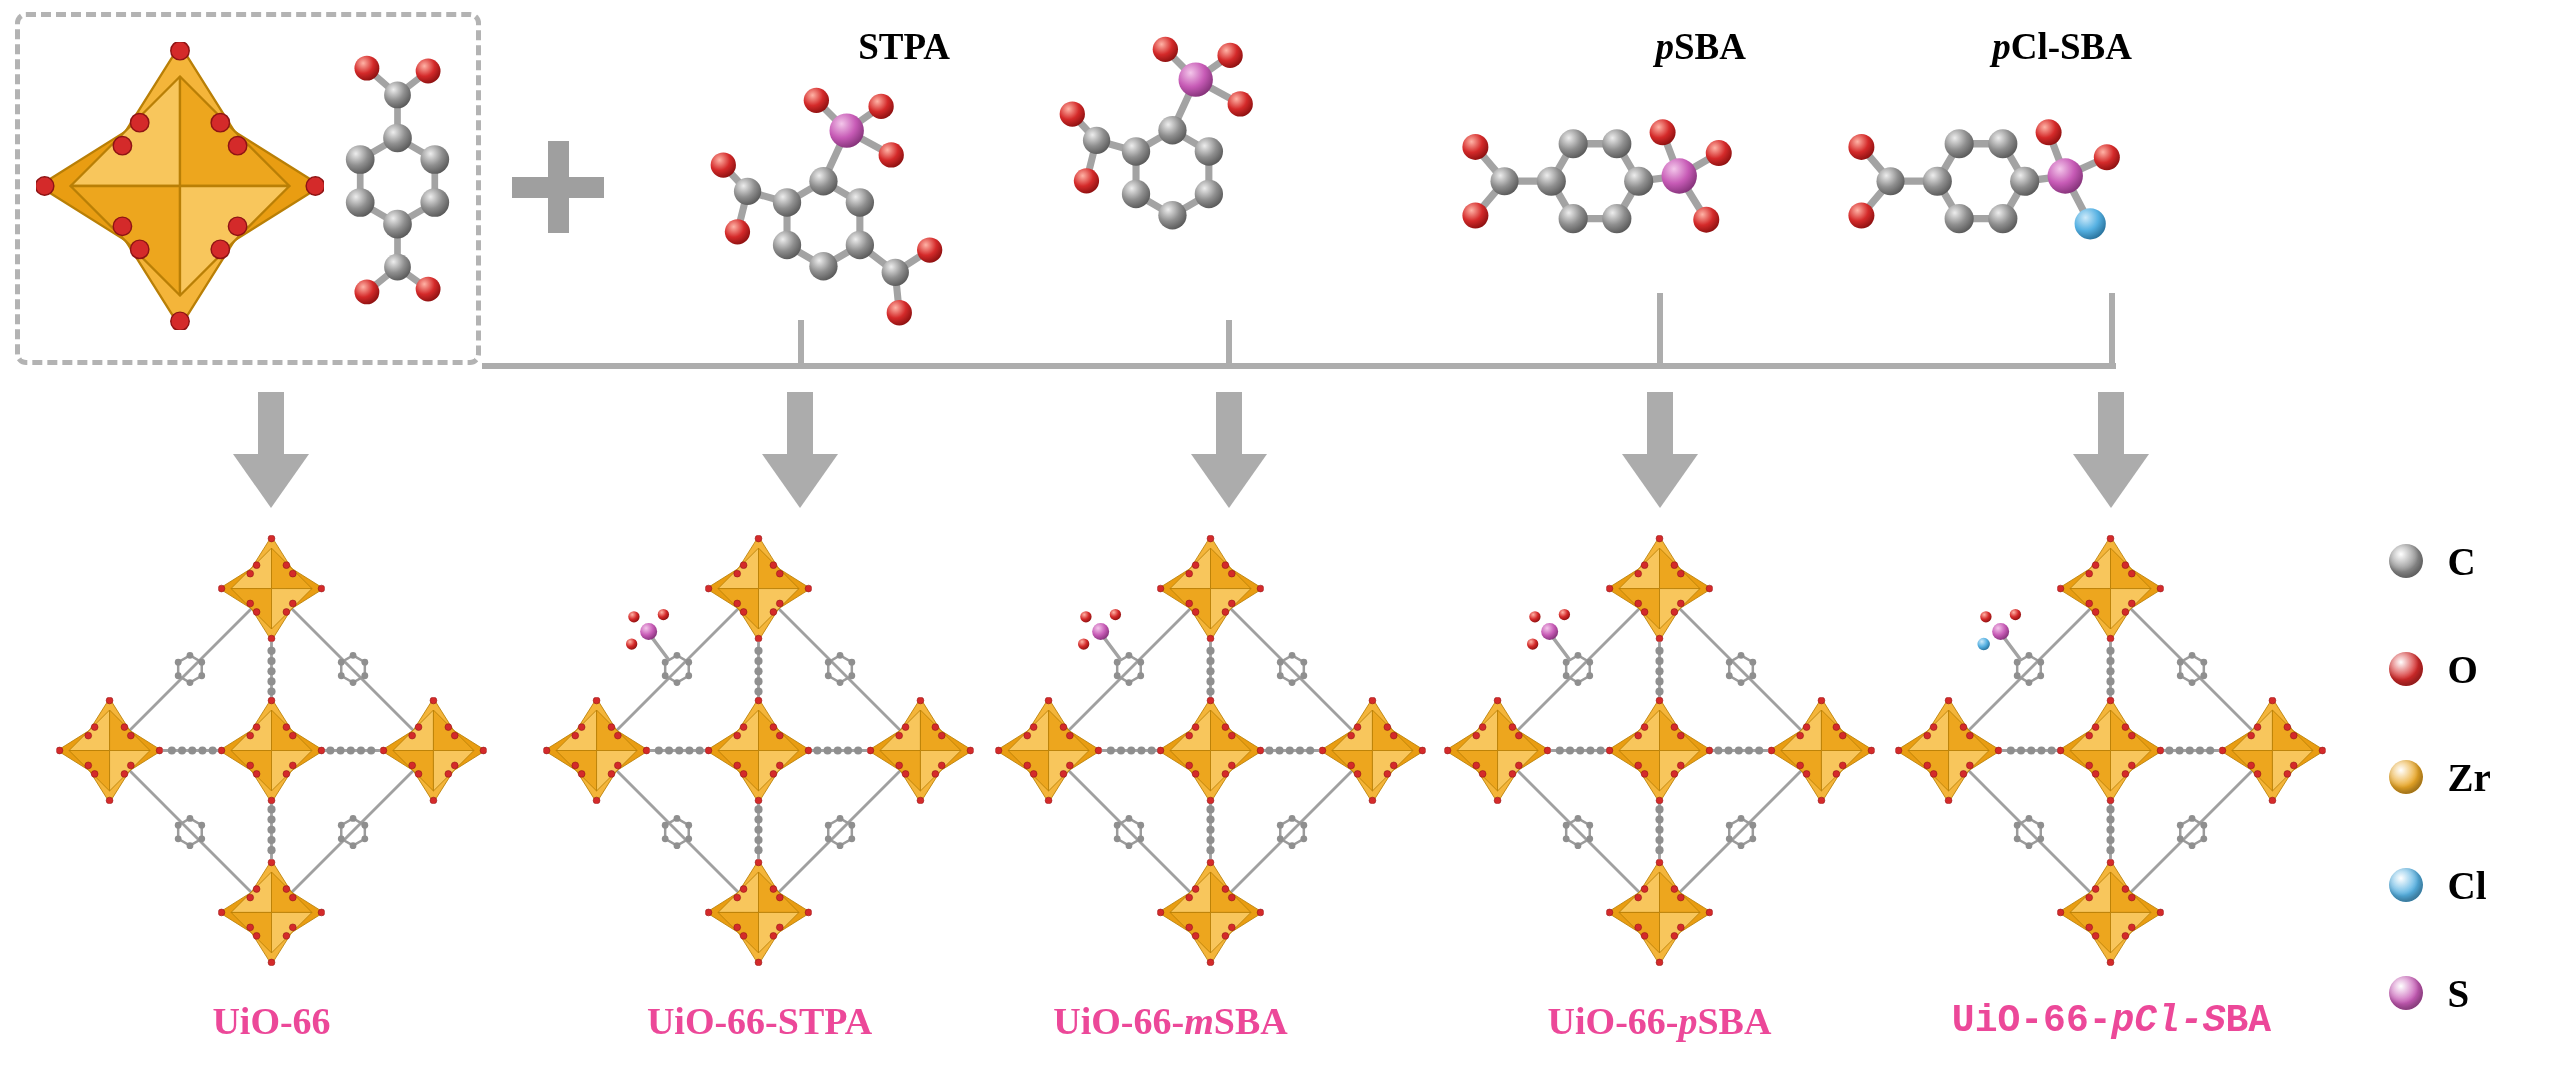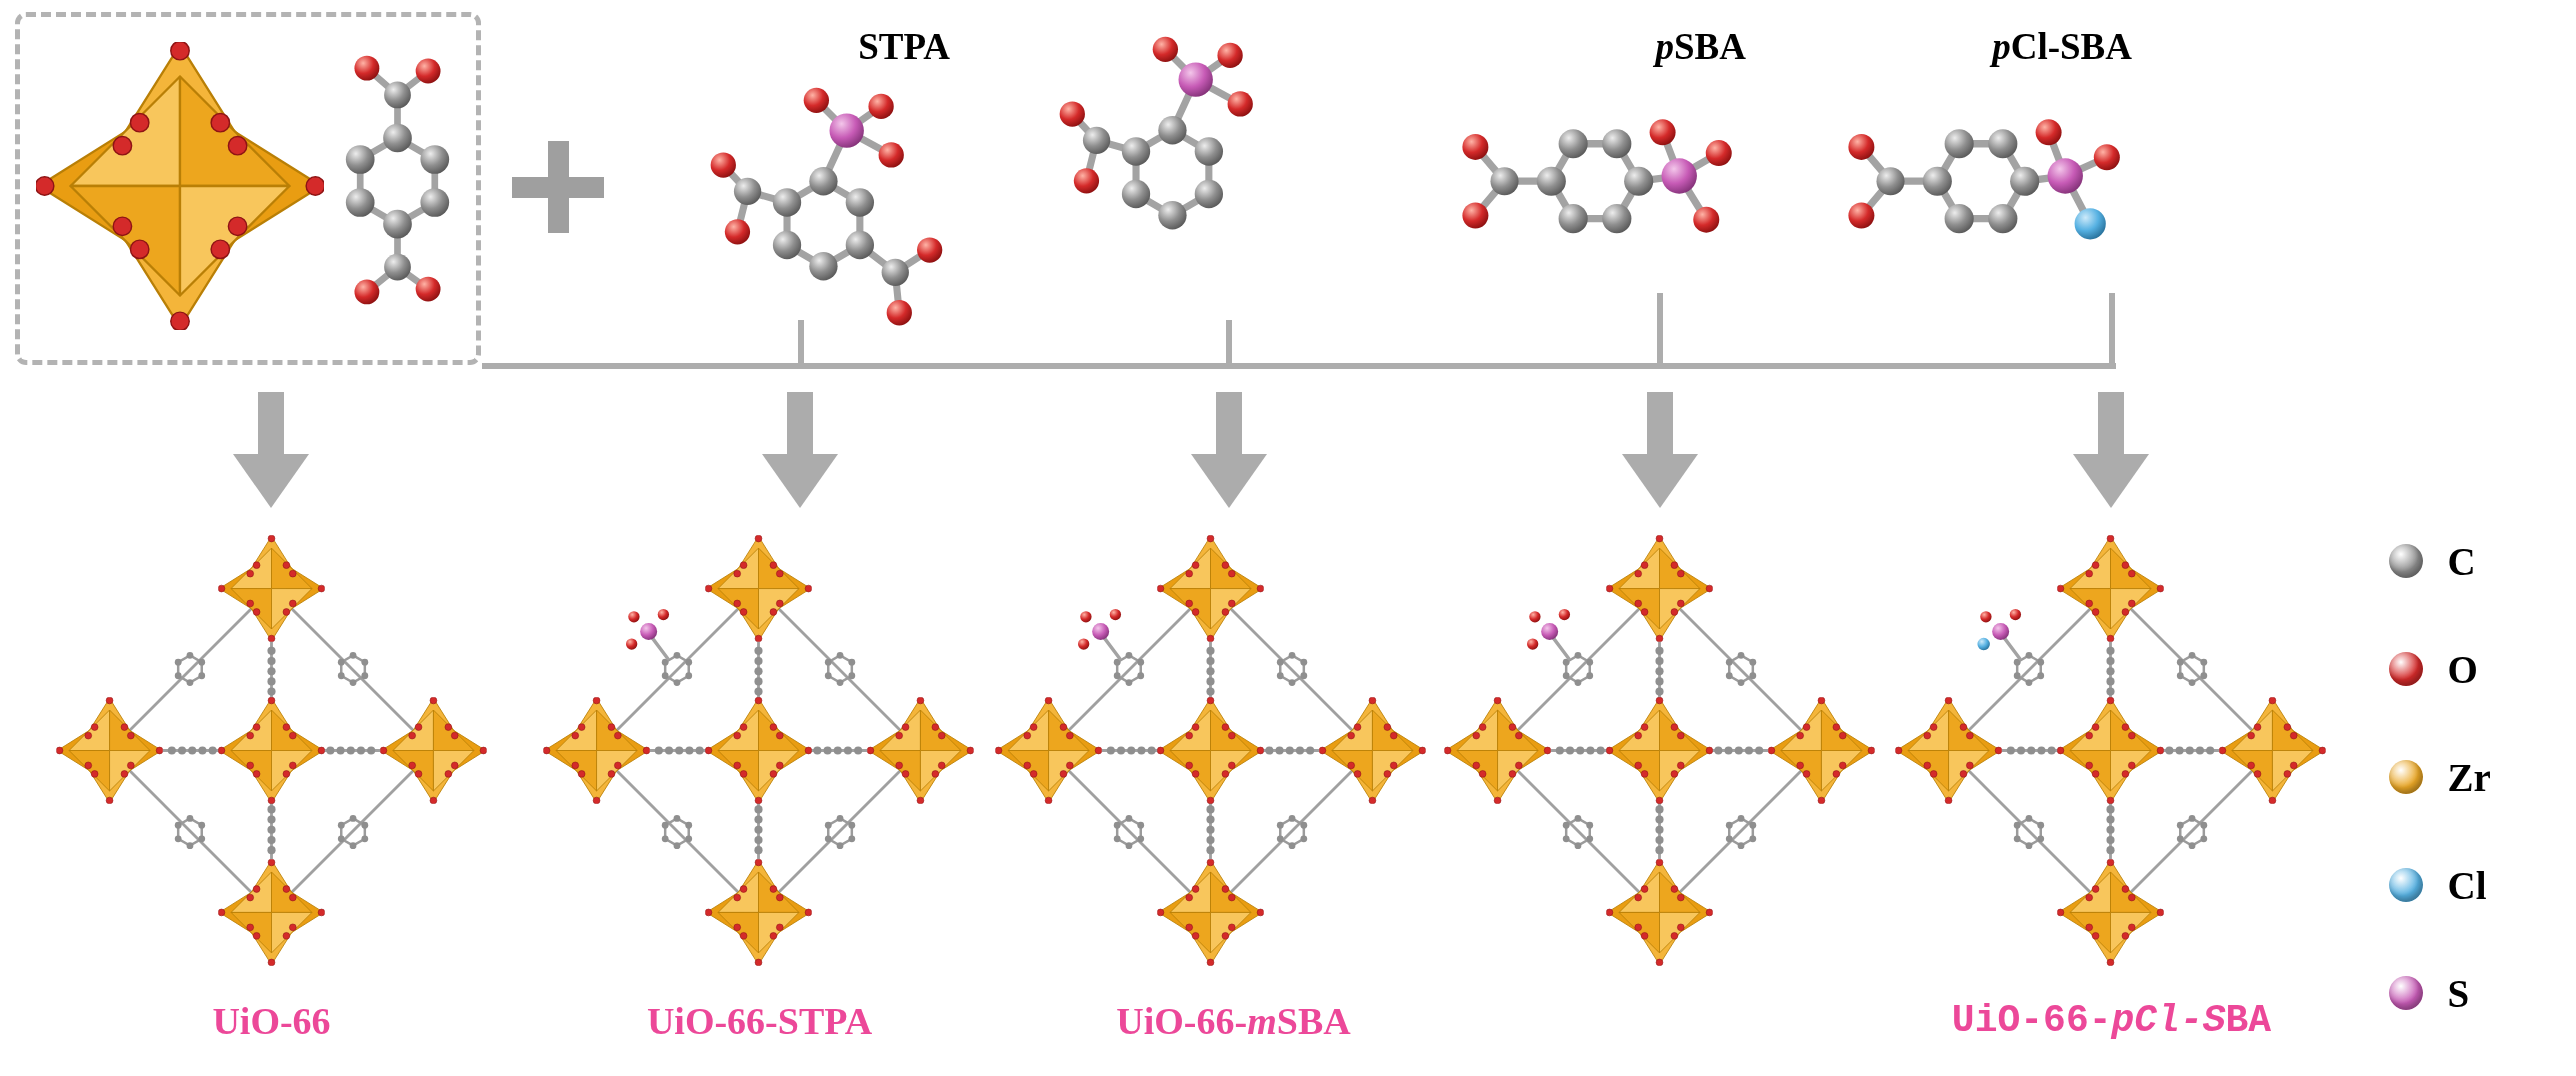--- a/index.html
+++ b/index.html
@@ -45,21 +45,21 @@
 
   
   .mof{position:absolute;top:524px;width:453px;height:453px;}
   #mof-1{left:45px;} #mof-2{left:532px;} #mof-3{left:984px;}
   #mof-4{left:1433px;} #mof-5{left:1884px;}
 
   
   .prod-label{position:absolute;top:999px;width:429px;text-align:center;
               font-weight:bold;font-size:38px;color:#ec4899;}
   .prod-label .it{font-style:italic;}
-  #plab-1{left:57px;} #plab-2{left:545px;} #plab-3{left:1019px;font-family:Liberation Serif, serif;}
+  #plab-1{left:57px;} #plab-2{left:545px;} #plab-3{left:956px;font-family:Liberation Serif, serif;}
   #plab-4{left:1445px;} #plab-5{left:1897px;font-family:Liberation Mono, monospace;}
 
   
   .legend{position:absolute;left:2389px;top:544px;}
   .legend-row{display:flex;align-items:center;gap:24.5px;height:34px;margin-bottom:74px;}
   .sphere{width:34px;height:34px;border-radius:50%;
           background:radial-gradient(circle at 35% 30%, #ffffff 0%, var(--c) 55%, var(--c) 78%, rgba(0,0,0,0.35) 100%), var(--c);
           box-shadow:inset -2.5px -3.7px 6.1px rgba(0,0,0,0.35);}
   .legend-label{font-weight:bold;font-size:39px;color:#000;}
 
@@ -416,20 +416,23 @@
 
   <div class="prod-label" id="plab-1">
     <span>UiO-66</span><span class="it"></span><span></span>
   </div>
   <div class="prod-label" id="plab-2">
     <span>UiO-66-STPA</span><span class="it"></span><span></span>
   </div>
   <div class="prod-label" id="plab-3">
     <span>UiO-66-</span><span class="it">m</span><span>SBA</span>
   </div>
+  <div class="prod-label" id="plab-4">
+    <span>UiO-66-</span><span class="it">p</span><span>SBA</span>
+  </div>
   <div class="prod-label" id="plab-5">
     <span>UiO-66-</span><span class="it">pCl-S</span><span>BA</span>
   </div>
 
   <div class="legend">
     <div class="legend-row">
       <div class="sphere" style="--c: #8c8c8c;"></div>
       <div class="legend-label">C</div>
     </div>
     <div class="legend-row">

